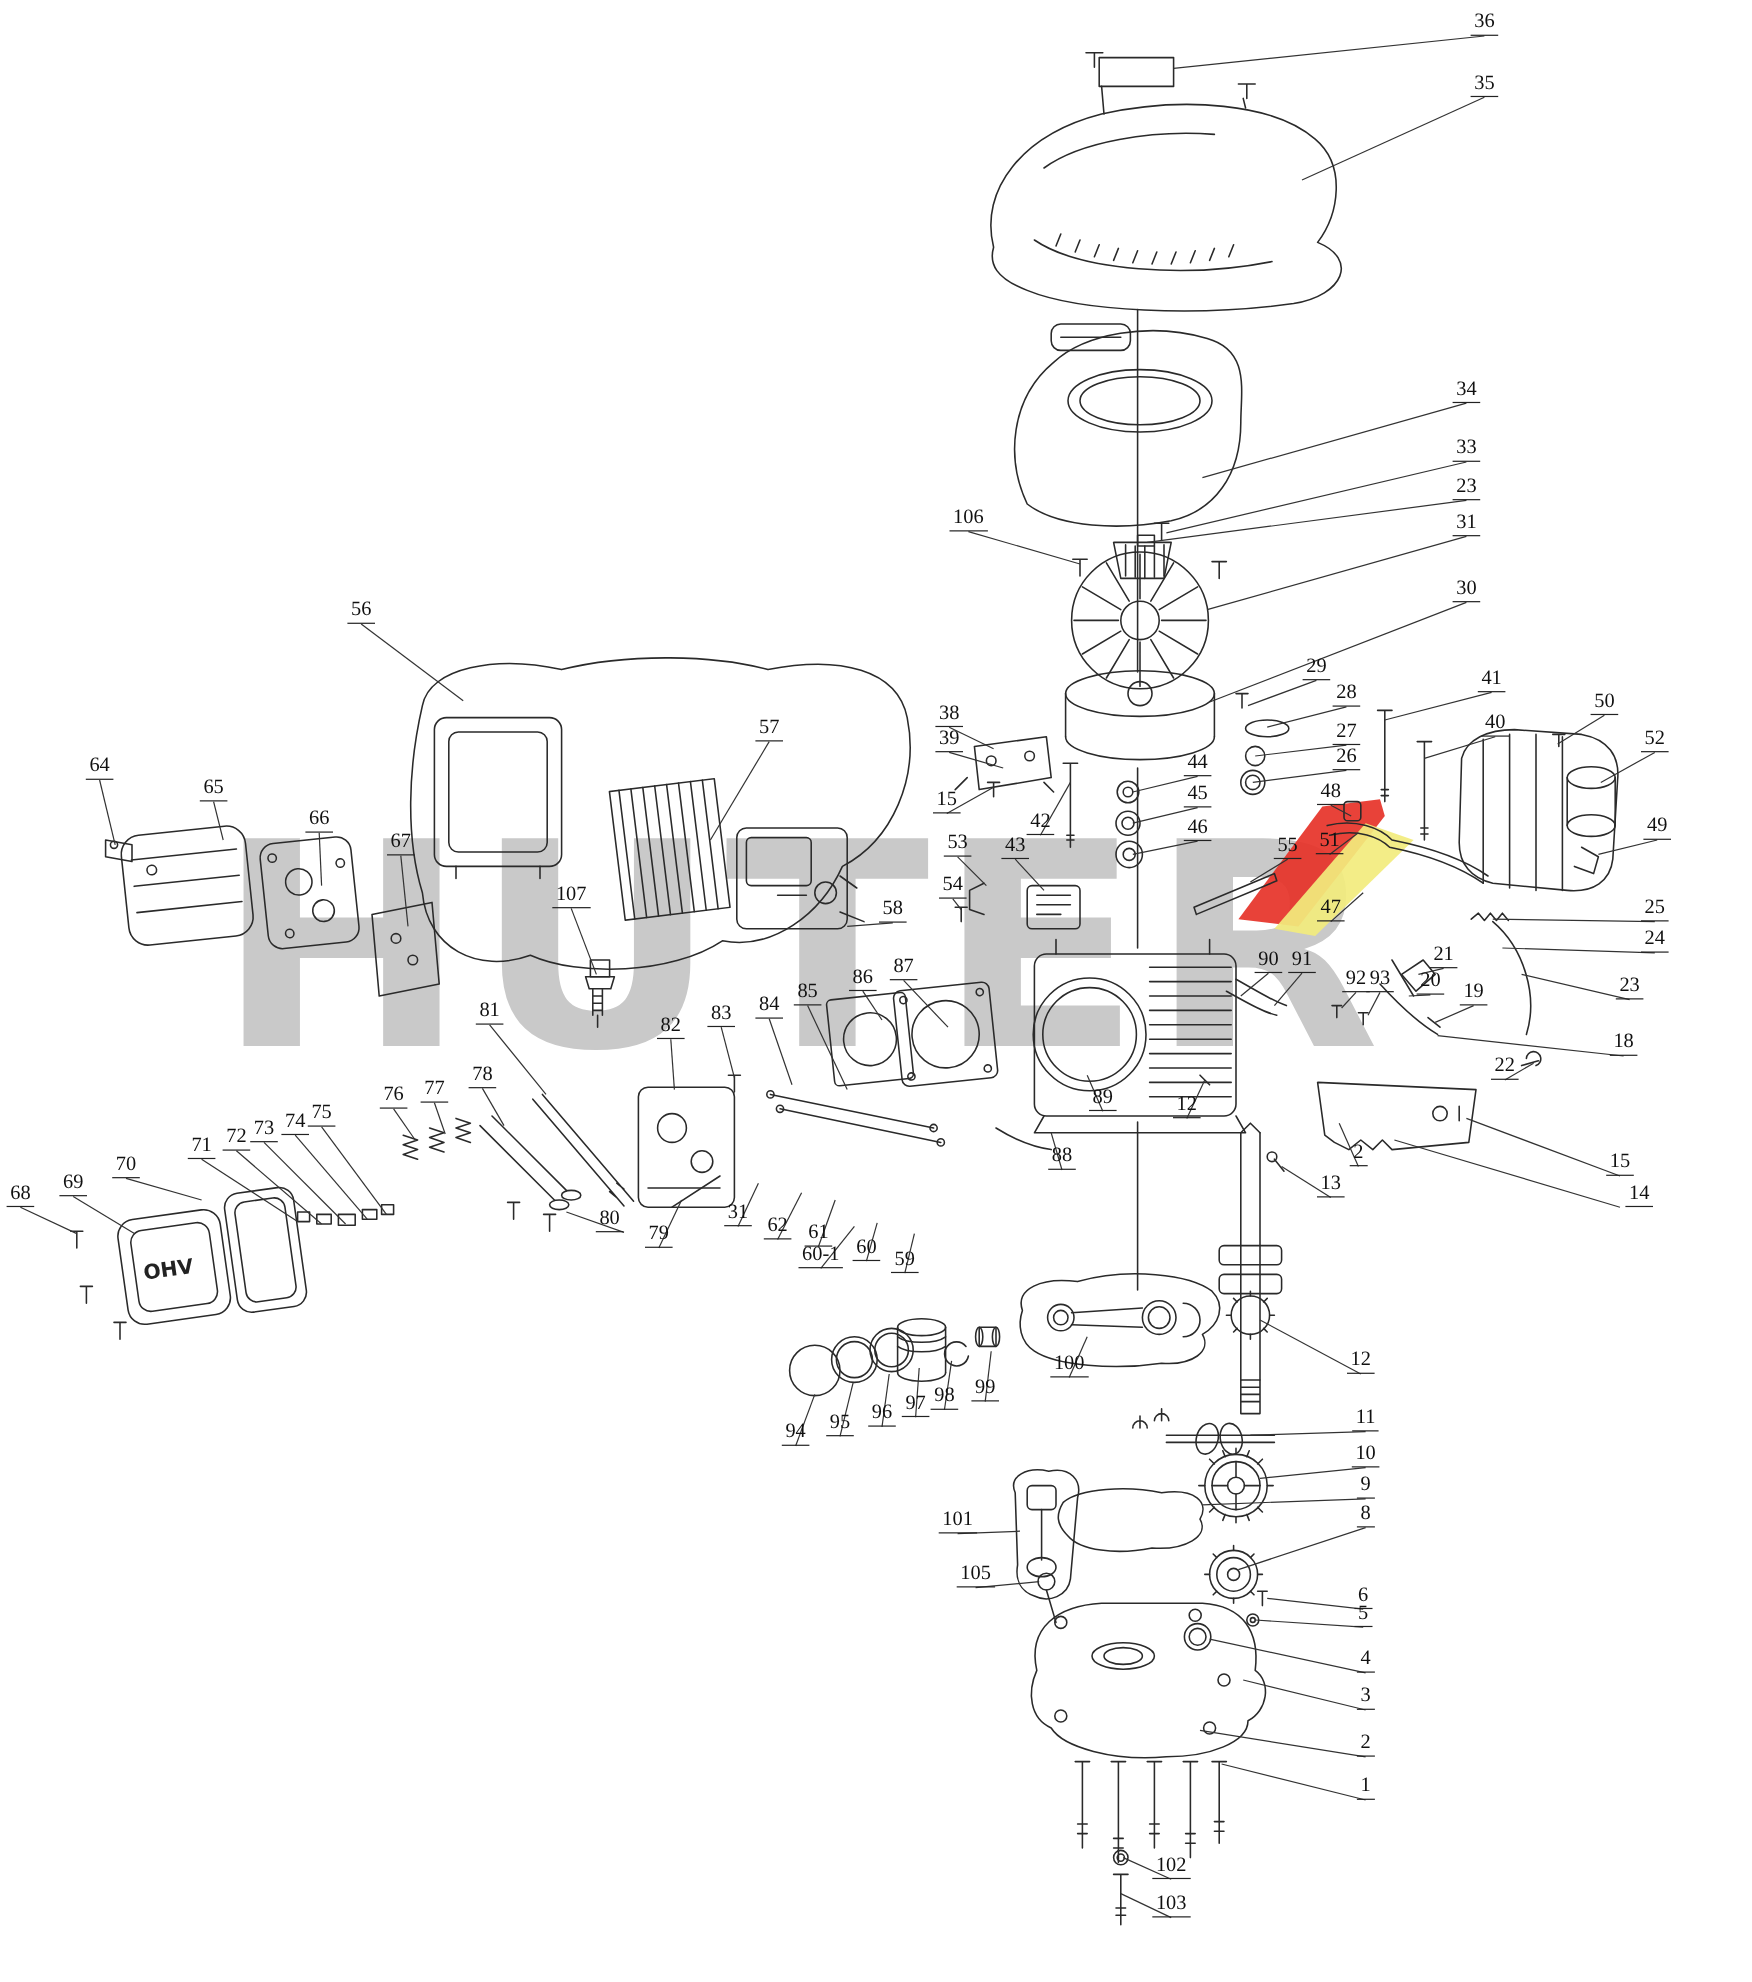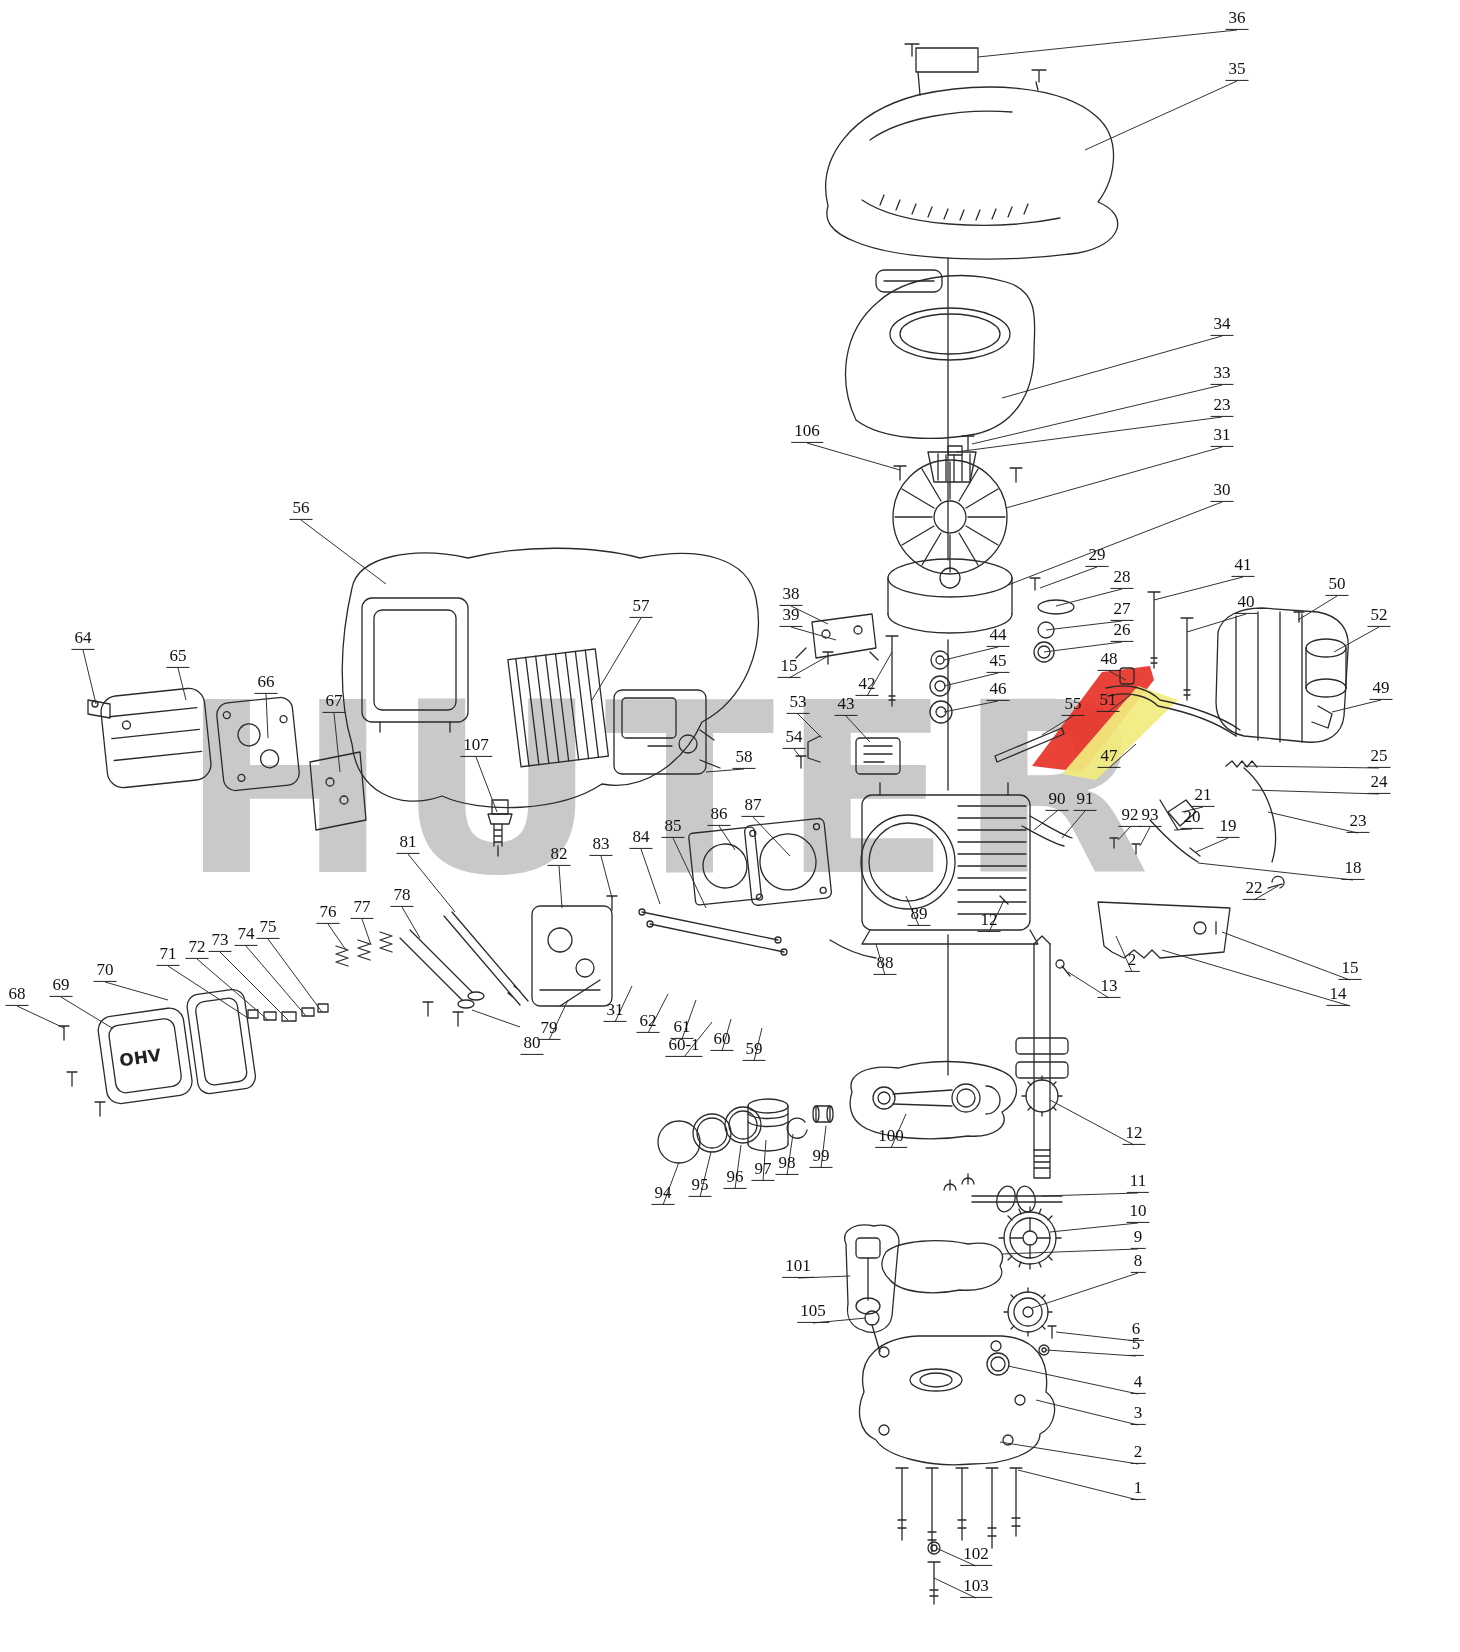--- a/index.html
+++ b/index.html
@@ -475,21 +475,21 @@
       <div class="callout" style="left: 1109px; top: 758px;">47</div>
       <div class="callout" style="left: 1379px; top: 758px;">25</div>
       <div class="callout" style="left: 1379px; top: 784px;">24</div>
       <div class="callout" style="left: 1358px; top: 823px;">23</div>
       <div class="callout" style="left: 1203px; top: 797px;">21</div>
       <div class="callout" style="left: 1192px; top: 819px;">20</div>
       <div class="callout" style="left: 1228px; top: 828px;">19</div>
       <div class="callout" style="left: 1353px; top: 870px;">18</div>
       <div class="callout" style="left: 1254px; top: 890px;">22</div>
       <div class="callout" style="left: 1350px; top: 970px;">15</div>
-      <div class="callout" style="left: 1338px; top: 996px;">14</div>
+      <div class="callout" style="left: 1366px; top: 996px;">14</div>
       <div class="callout" style="left: 1132px; top: 962px;">2</div>
       <div class="callout" style="left: 1109px; top: 988px;">13</div>
       <div class="callout" style="left: 989px; top: 922px;">12</div>
       <div class="callout" style="left: 1134px; top: 1135px;">12</div>
       <div class="callout" style="left: 1138px; top: 1183px; text-align: center;">11</div>
       <div class="callout" style="left: 1138px; top: 1213px;">10</div>
       <div class="callout" style="left: 1138px; top: 1239px;">9</div>
       <div class="callout" style="left: 1138px; top: 1263px;">8</div>
       <div class="callout" style="left: 1136px; top: 1331px;">6</div>
       <div class="callout" style="left: 1136px; top: 1346px;">5</div>
@@ -541,21 +541,21 @@
       <div class="callout" style="left: 362px; top: 909px;">77</div>
       <div class="callout" style="left: 402px; top: 897px;">78</div>
       <div class="callout" style="left: 105px; top: 972px;">70</div>
       <div class="callout" style="left: 168px; top: 956px;">71</div>
       <div class="callout" style="left: 197px; top: 949px;">72</div>
       <div class="callout" style="left: 220px; top: 942px;">73</div>
       <div class="callout" style="left: 246px; top: 936px;">74</div>
       <div class="callout" style="left: 268px; top: 929px;">75</div>
       <div class="callout" style="left: 17px; top: 996px;">68</div>
       <div class="callout" style="left: 61px; top: 987px;">69</div>
-      <div class="callout" style="left: 532px; top: 1017px; margin-top: 28px;">80</div>
+      <div class="callout" style="left: 508px; top: 1017px;">80</div>
       <div class="callout" style="left: 549px; top: 1030px;">79</div>
       <div class="callout" style="left: 615px; top: 1012px;">31</div>
       <div class="callout" style="left: 648px; top: 1023px;">62</div>
       <div class="callout" style="left: 682px; top: 1029px;">61</div>
       <div class="callout" style="left: 684px; top: 1047px;">60-1</div>
       <div class="callout" style="left: 722px; top: 1041px;">60</div>
       <div class="callout" style="left: 754px; top: 1051px;">59</div>
     </div>
 
 </div>

